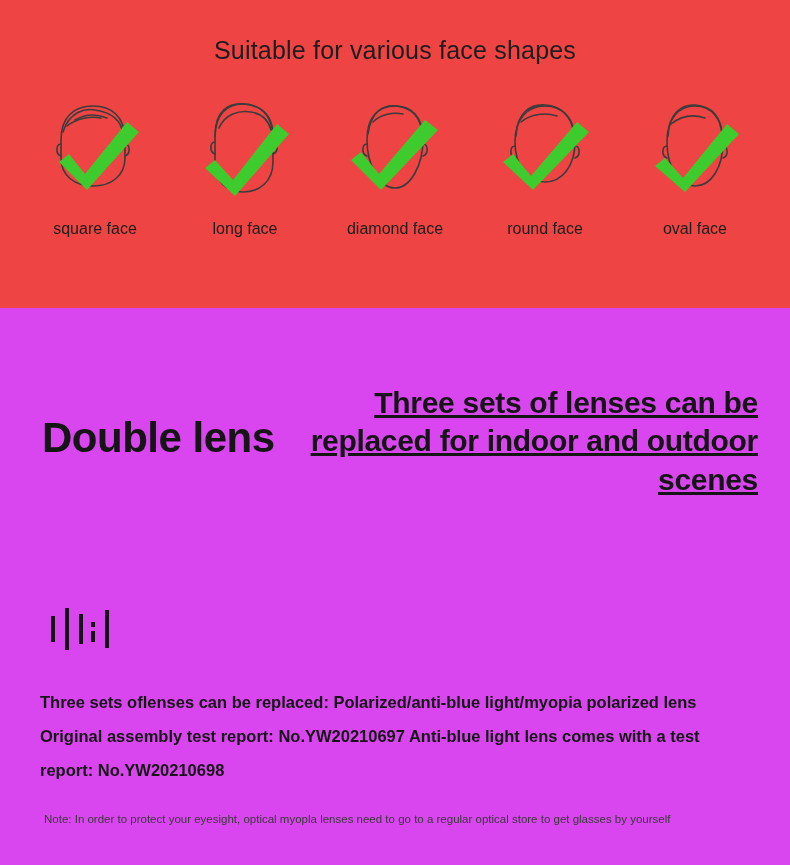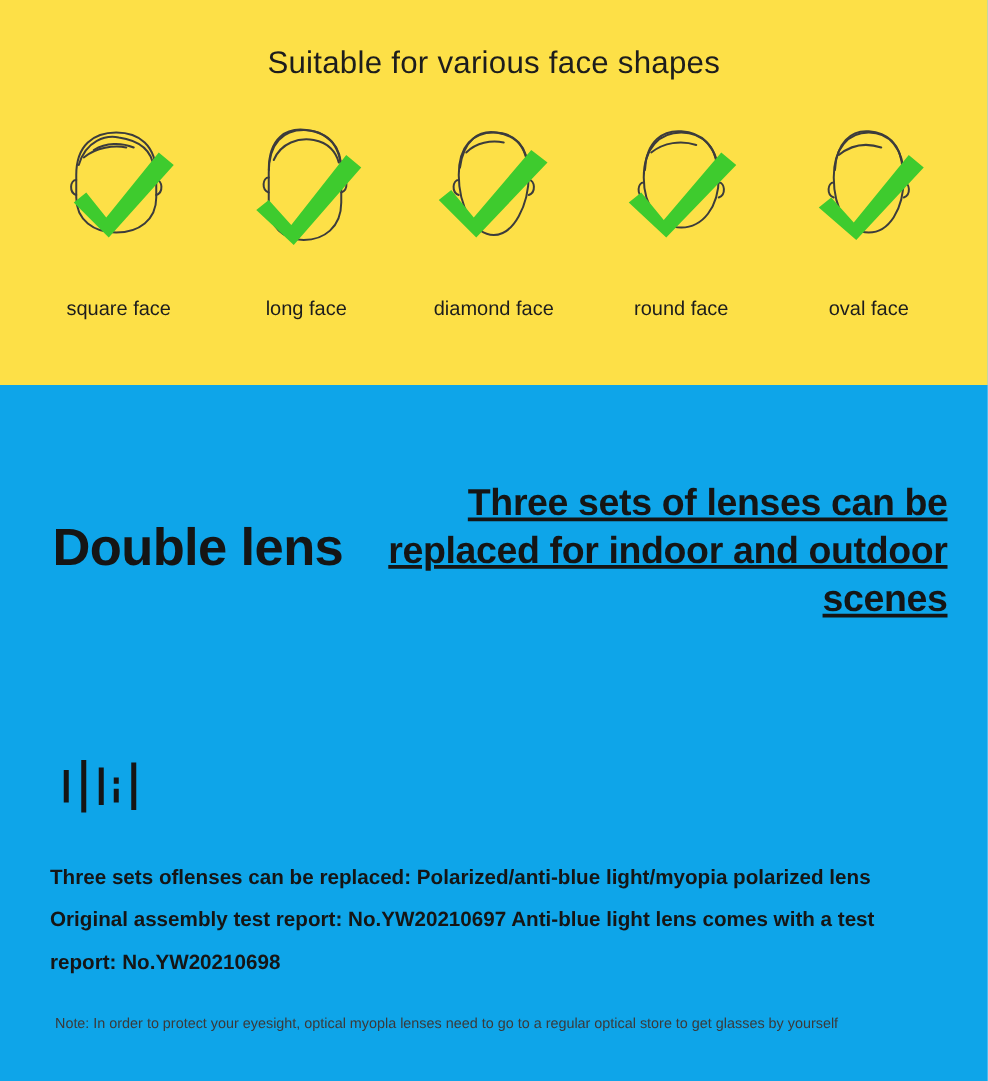--- a/index.html
+++ b/index.html
@@ -18,21 +18,21 @@
     position: relative;
     width: 790px;
     height: 865px;
   }
 
   
   .section-faces {
     position: relative;
     width: 790px;
     height: 308px;
-    background: #fde047;
+    background: #ef4444;
   }
 
   .faces-title {
     position: absolute;
     top: 36px;
     left: 0;
     width: 790px;
     text-align: center;
     font-size: 25px;
     color: #1d1d1d;
@@ -47,21 +47,20 @@
     width: 750px;
     display: flex;
     justify-content: space-between;
   }
 
   .face-cell {
     width: 150px;
     display: flex;
     flex-direction: column;
     align-items: center;
-    gap: 19px;
   }
 
   .face-art {
     position: relative;
     width: 120px;
     height: 110px;
   }
 
   .face-art svg {
     position: absolute;
@@ -75,21 +74,21 @@
     color: #1d1d1d;
     text-align: center;
     white-space: nowrap;
   }
 
   
   .section-lens {
     position: relative;
     width: 790px;
     height: 557px;
-    background: #0ea5e9;
+    background: #d946ef;
   }
 
   .double-lens {
     position: absolute;
     left: 42px;
     top: 108px;
     width: 260px;
     font-size: 42px;
     line-height: 1.05;
     font-weight: 700;

